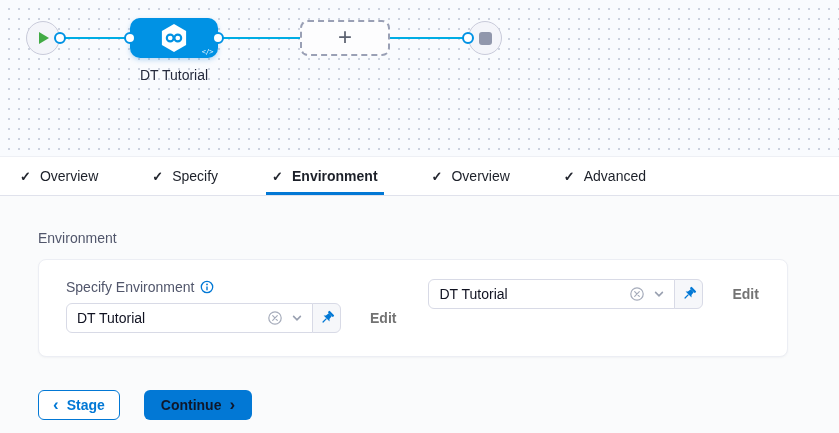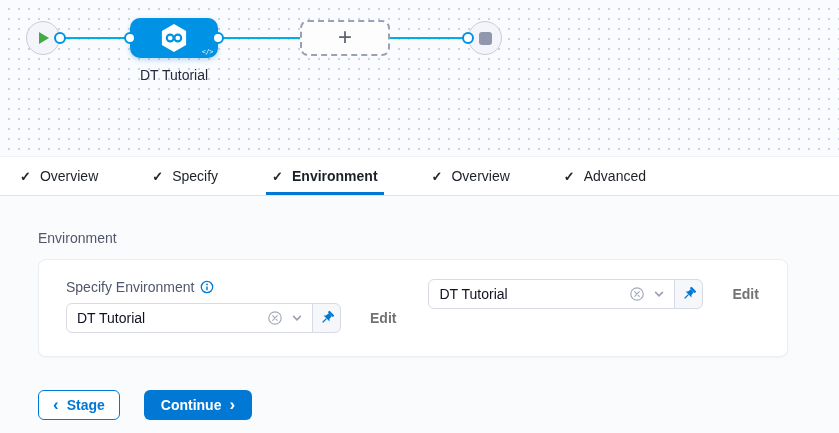--- a/index.html
+++ b/index.html
@@ -100,21 +100,21 @@
     text-decoration:none;cursor:pointer;
   }
 
   
   .footer{margin-top:33px;display:flex;align-items:center;gap:24px;}
   .btn{
     height:30px;border-radius:6px;font-size:14px;font-weight:700;font-family:inherit;
     display:inline-flex;align-items:center;gap:8px;box-sizing:border-box;cursor:pointer;
   }
   .btn-back{background:#fff;border:1.5px solid #0278d5;color:#0278d5;padding:0 14px;}
-  .btn-continue{background:#0278d5;border:none;color:#ffffff;padding:0 17px;}
+  .btn-continue{background:#0278d5;border:none;color:#0f172a;padding:0 17px;}
   .chev-glyph{font-size:17px;font-weight:700;line-height:1;margin-top:-2px;}
 </style>
 </head>
 <body>
 
 <div class="app">
 
   <div class="canvas">
     <div class="edge e1"></div>
     <div class="edge e2"></div>

